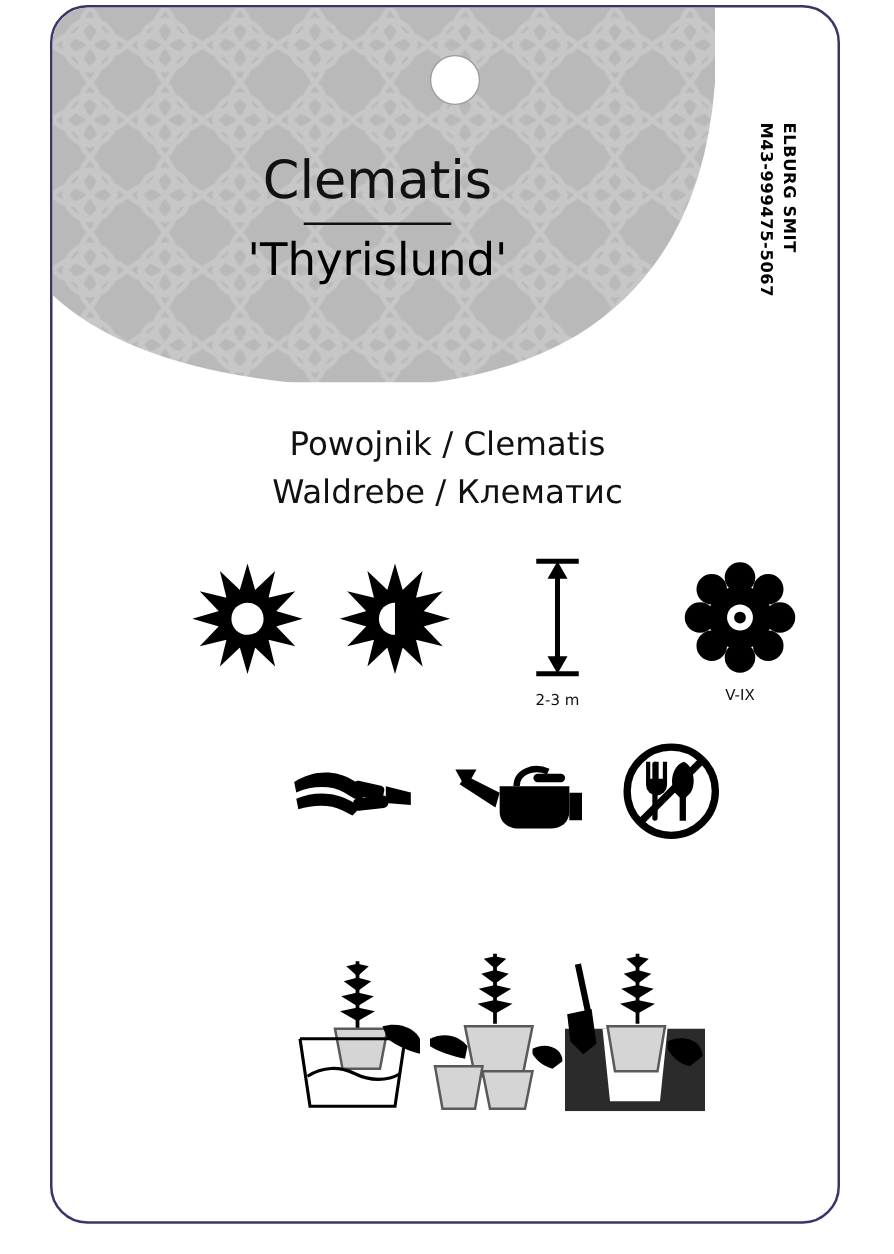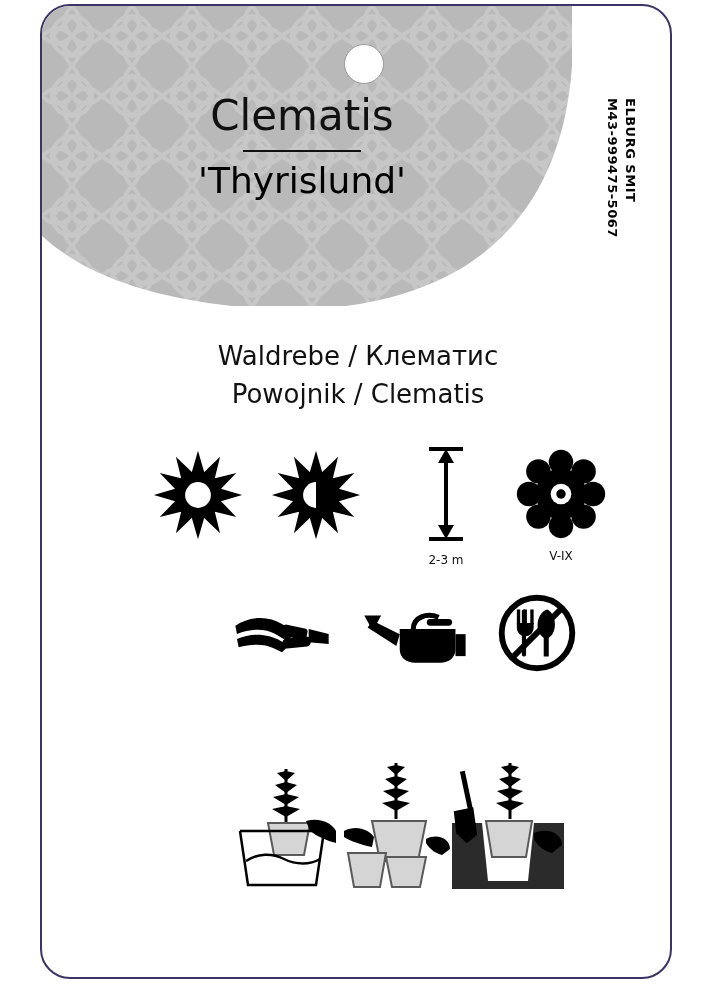--- a/index.html
+++ b/index.html
@@ -48,21 +48,21 @@
     border-radius: 50%;
     background: #ffffff;
     border: 1px solid #9a9a9a;
     box-sizing: border-box;
   }
 
   
   .title-block {
     position: absolute;
     left: 0;
-    top: 88px;
+    top: 116px;
     width: 520px;
     text-align: center;
     z-index: 5;
   }
   .genus {
     font-size: 42px;
     color: #111111;
     letter-spacing: 0px;
     line-height: 1.05;
   }
@@ -191,22 +191,22 @@
     <div class="title-rule"></div>
     <div class="cultivar">'Thyrislund'</div>
   </div>
 
   <div class="vertical-code">
     <span class="vc-1">ELBURG  SMIT</span>
     <span class="vc-2">M43-999475-5067</span>
   </div>
 
   <div class="common-names">
+    <div>Powojnik / Clematis</div>
     <div>Waldrebe / Клематис</div>
-    <div>Powojnik / Clematis</div>
   </div>
 
   <div class="icon-row-1">
 
     <div class="icon-cell" style="left:0px; top:8px; width:96px;">
       <svg width="92" height="92" viewBox="0 0 100 100">
         <g fill="#000000">
           <circle cx="50" cy="50" r="26"></circle>
           <g>
             <g id="ray1">
@@ -262,21 +262,21 @@
           <line x1="6" y1="6" x2="40" y2="6"></line>
           <line x1="6" y1="96" x2="40" y2="96"></line>
           <line x1="23" y1="16" x2="23" y2="86"></line>
           <path d="M23 6 L31 20 L15 20 Z" stroke="none"></path>
           <path d="M23 96 L31 82 L15 82 Z" stroke="none"></path>
         </g>
       </svg>
       <div class="icon-caption">2-3 m</div>
     </div>
 
-    <div class="icon-cell" style="left:361px; top:6px; width:100px;">
+    <div class="icon-cell" style="left:392px; top:6px; width:100px;">
       <svg width="94" height="94" viewBox="0 0 100 100">
         <g fill="#000000">
           <g id="petal">
               <circle cx="50" cy="16" r="13"></circle>
             </g>
           <use href="#petal" transform="rotate(45 50 50)"></use>
           <use href="#petal" transform="rotate(90 50 50)"></use>
           <use href="#petal" transform="rotate(135 50 50)"></use>
           <use href="#petal" transform="rotate(180 50 50)"></use>
           <use href="#petal" transform="rotate(225 50 50)"></use>

